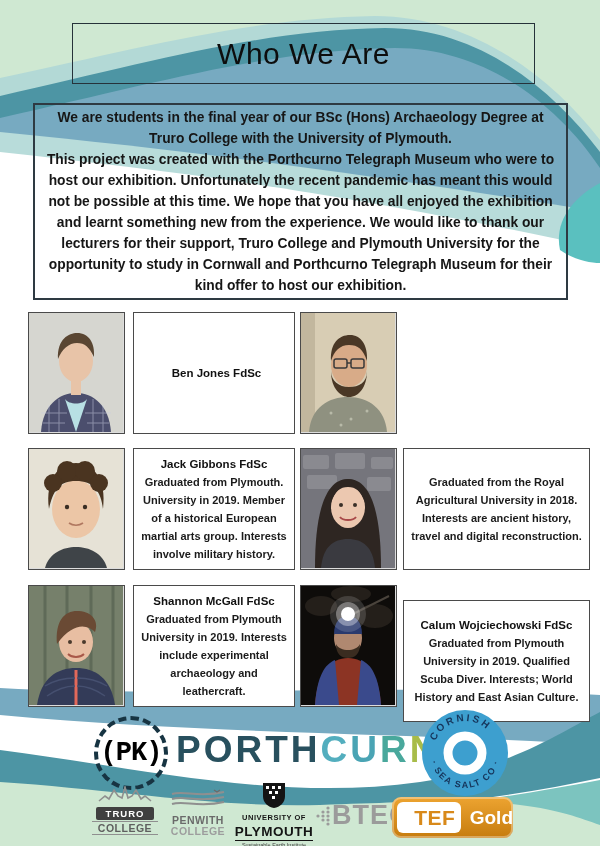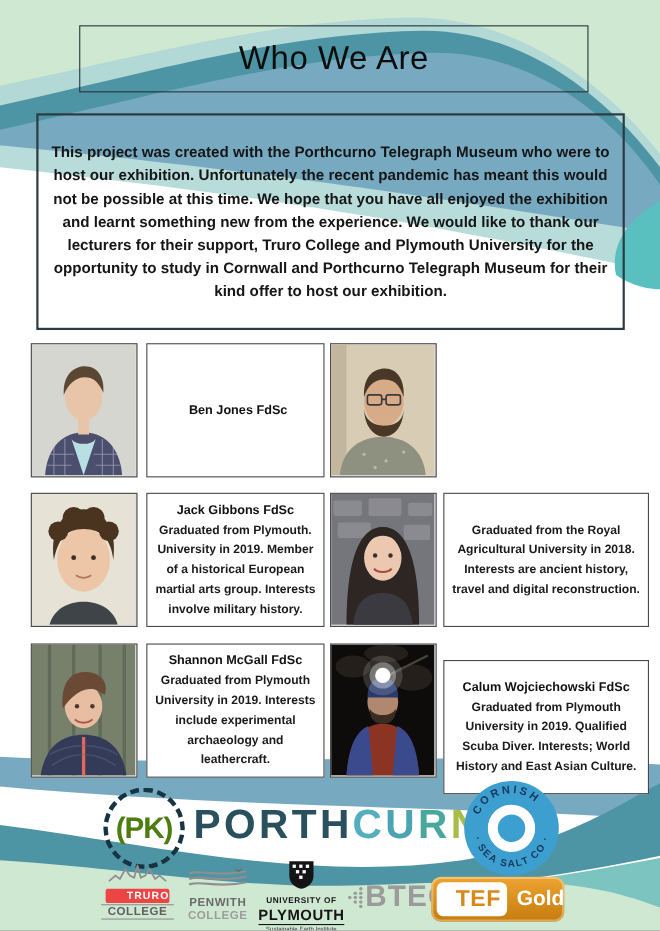--- a/index.html
+++ b/index.html
@@ -17,27 +17,27 @@
   .intro-box p{margin:0;text-align:center;font-size:13.8px;line-height:21px;font-weight:700;color:#161616;}
 
   .photo{width:97px;height:122px;border:1.5px solid #4a4a4a;box-sizing:border-box;overflow:hidden;background:#ddd;}
   .pcard{border:1.6px solid #4a4a4a;background:#fff;box-sizing:border-box;height:122px;
          display:flex;flex-direction:column;justify-content:center;padding:4px 7px;}
   .pcard .nm{font-size:11.5px;font-weight:700;text-align:center;color:#111;line-height:18px;}
   .pcard .bio{font-size:11px;font-weight:700;text-align:center;color:#1b1b1b;line-height:18px;}
 
   .pk-circle{left:94px;top:716px;width:74px;height:74px;border:4px dashed #173442;border-radius:50%;
              box-sizing:border-box;display:flex;align-items:center;justify-content:center;}
-  .pk-circle span{font-size:27px;font-weight:700;color:#4d7c0f;letter-spacing:-1px;}
+  .pk-circle span{font-size:27px;font-weight:700;color:#000000;letter-spacing:-1px;font-family:Liberation Mono, monospace;}
   .pk-word{left:176px;top:731px;font-size:37px;font-weight:700;letter-spacing:3px;line-height:1;}
 
   .logo-row-item{text-align:center;}
   .truro{left:90px;top:786px;width:70px;}
-  .truro .bar{background:#ef4444;color:#fff;font-size:9.5px;font-weight:700;letter-spacing:1px;
-              border-radius:2px;padding:1px 0;margin:1px 6px 1px 6px;text-align:right;}
+  .truro .bar{background:#404040;color:#fff;font-size:9.5px;font-weight:700;letter-spacing:1px;
+              border-radius:2px;padding:1px 0;margin:1px 6px 1px 6px;}
   .truro .col{color:#5f5f5f;font-size:10.5px;font-weight:700;letter-spacing:.5px;
               border-top:1px solid #8f8f8f;border-bottom:1px solid #8f8f8f;margin:0 2px;}
   .penwith{left:166px;top:788px;width:64px;}
   .penwith .l1{color:#6a6a6a;font-size:10.5px;font-weight:700;letter-spacing:.5px;line-height:12px;}
   .penwith .l2{color:#9d9d9d;font-size:10.5px;font-weight:700;letter-spacing:.5px;line-height:11px;}
   .plym{left:230px;top:782px;width:88px;}
   .plym .u1{color:#141414;font-size:7.5px;font-weight:700;letter-spacing:.5px;line-height:9px;}
   .plym .u2{color:#141414;font-size:13.5px;font-weight:700;letter-spacing:.5px;line-height:14px;
             border-bottom:1px solid #141414;display:inline-block;padding-bottom:1px;}
   .plym .u3{color:#3c3c3c;font-size:5.5px;line-height:8px;}
@@ -71,20 +71,21 @@
     <path d="M0,110 C140,128 280,162 420,142 C510,128 565,90 600,72 L600,138 C460,168 280,185 120,165 C70,158 30,150 0,145 Z" fill="#4d95a4"></path>
     <path d="M0,148 C180,185 350,188 600,140 L600,185 C400,208 180,205 0,180 Z" fill="#7cc4bf"></path>
     <path d="M0,142 C120,150 220,168 320,165 C420,162 470,158 520,165 C560,170 580,178 600,185 L600,206 L0,206 Z" fill="#cfe8d2"></path>
   </svg>
 
   <div class="content title-box">
     <span class="t">Who We Are</span>
   </div>
 
   <div class="content intro-box">
+    <p>We are students in the final year of our BSc (Hons) Archaeology Degree at Truro College with the University of Plymouth.</p>
     <p>This project was created with the Porthcurno Telegraph Museum who were to host our exhibition. Unfortunately the recent pandemic has meant this would not be possible at this time. We hope that you have all enjoyed the exhibition and learnt something new from the experience. We would like to thank our lecturers for their support, Truro College and Plymouth University for the opportunity to study in Cornwall and Porthcurno Telegraph Museum for their kind offer to host our exhibition.</p>
   </div>
 
   <div class="content photo" style="left:28px;top:312px;">
     <svg width="94" height="119" viewBox="0 0 94 119">
       <rect width="94" height="119" fill="#d6d6d0"></rect>
       <path d="M12,119 C14,92 30,80 47,80 C64,80 80,92 82,119 Z" fill="#4b4e6d"></path>
       <path d="M36,86 L47,119 L58,86 C54,92 40,92 36,86 Z" fill="#b8e0e4"></path>
       <g stroke="#c9cde0" stroke-width="1" opacity=".5">
         <path d="M20,92 L20,119 M30,86 L30,119 M64,86 L64,119 M74,92 L74,119"></path>

